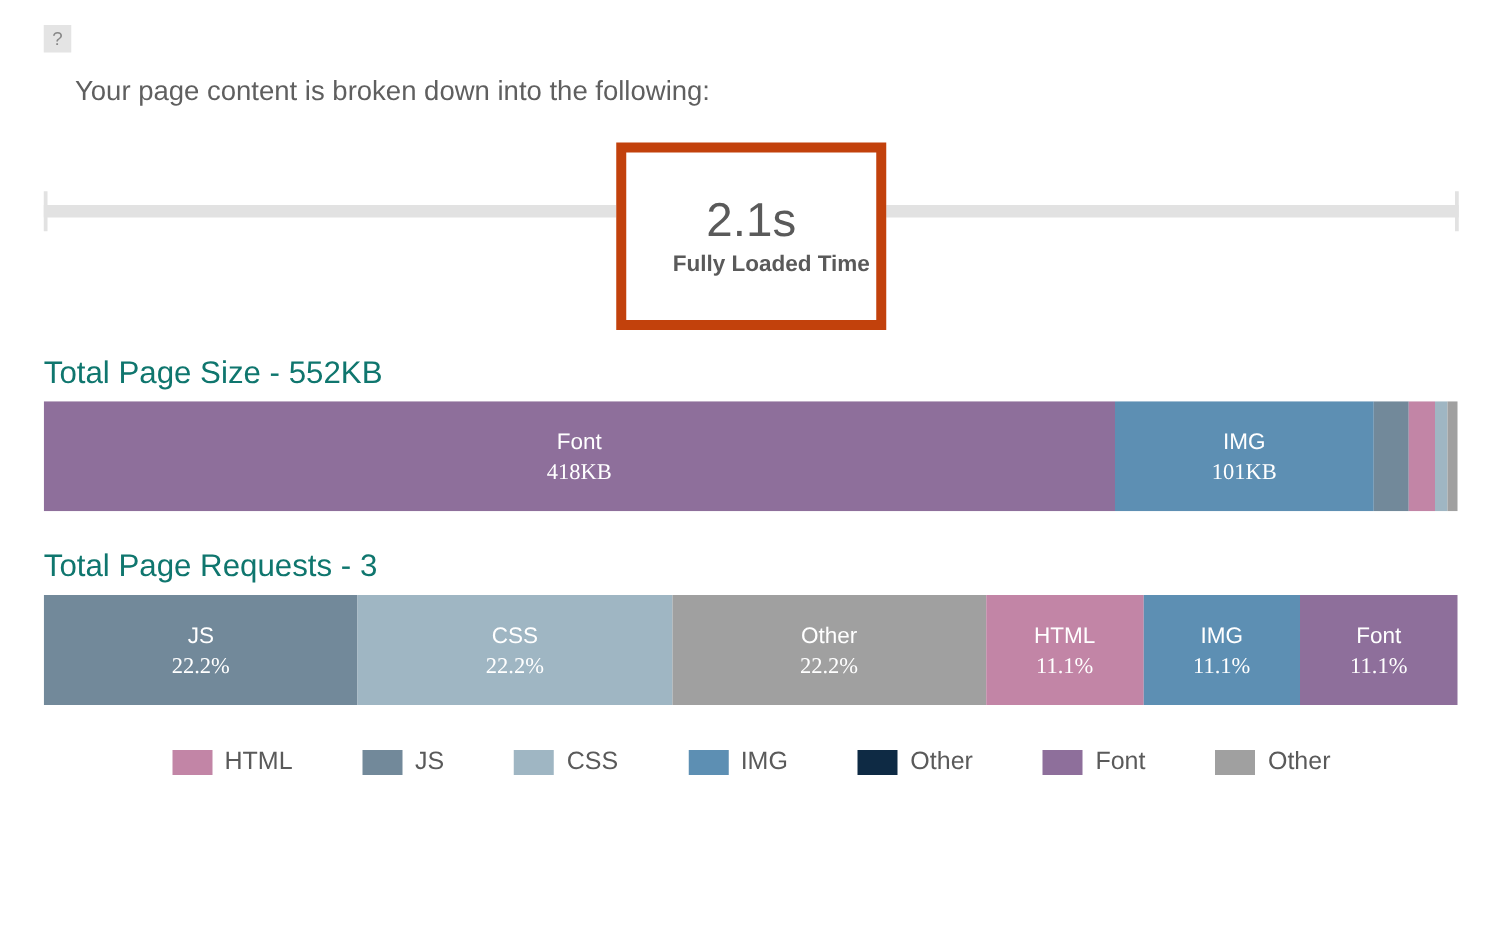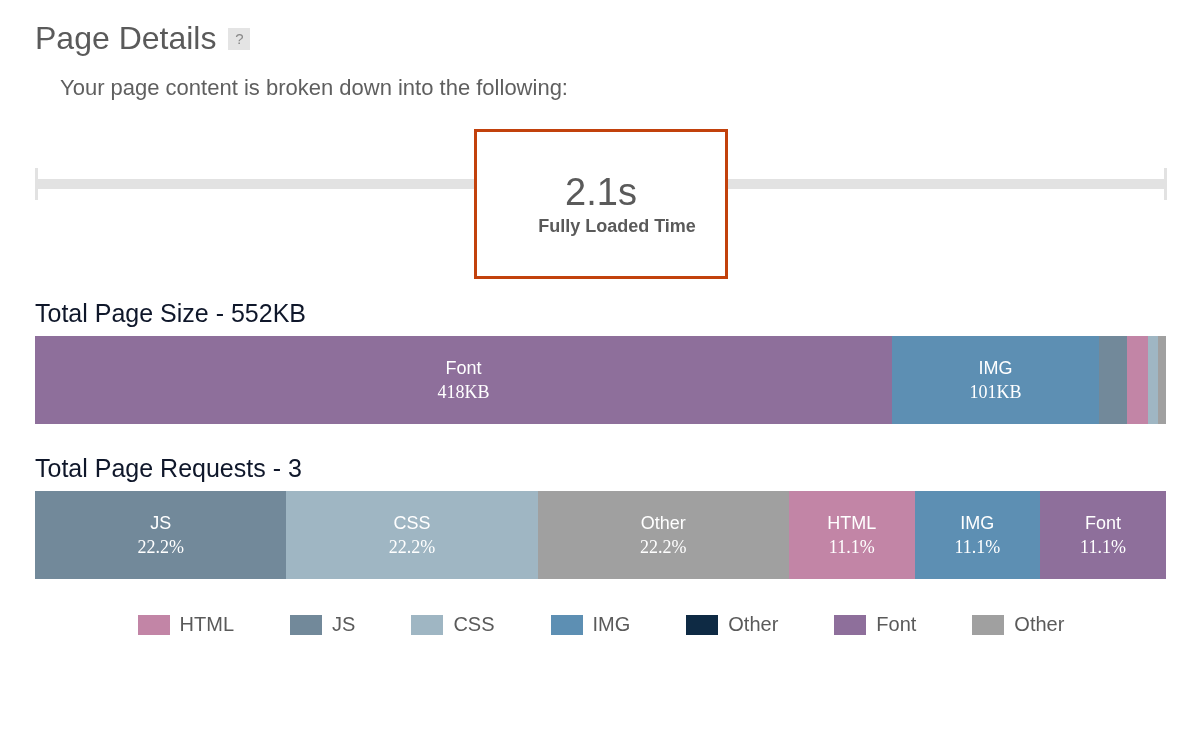--- a/index.html
+++ b/index.html
@@ -59,23 +59,23 @@
     background: #e2e2e2;
     top: -11px;
   }
   .timeline-bar::before { left: 0; }
   .timeline-bar::after { right: 0; }
   .load-box {
     position: absolute;
     left: 50%;
     transform: translateX(-50%);
     top: 0;
-    width: 254px;
+    width: 216px;
     height: 150px;
-    border: 3px solid #c2410c;
+    border: 8px solid #c2410c;
     background: #fff;
     display: flex;
     flex-direction: column;
     align-items: center;
     justify-content: center;
   }
   .load-time {
     font-size: 38px;
     font-weight: 500;
     color: #5a5a5a;
@@ -83,21 +83,21 @@
   }
   .load-label {
     font-size: 18px;
     font-weight: 700;
     color: #5a5a5a;
     margin-left: 32px;
   }
   .section-title {
     font-size: 25px;
     font-weight: 300;
-    color: #0f172a;
+    color: #0f766e;
     margin-top: 30px;
     margin-bottom: 8px;
   }
   .stack-bar {
     display: flex;
     width: 100%;
     height: 88px;
     overflow: hidden;
   }
   .seg {
@@ -121,21 +121,20 @@
     font-size: 20px;
     color: #5a5a5a;
   }
   .legend-item { display: flex; align-items: center; gap: 10px; }
   .swatch { width: 32px; height: 20px; display: inline-block; }
 </style>
 </head>
 <body>
 
 <h1 class="page-title">
-  <span>Page Details</span>
   <span class="help-icon">?</span>
 </h1>
 
 <p class="subtitle">Your page content is broken down into the following:</p>
 
 <div class="timeline-wrap">
   <div class="timeline-bar"></div>
   <div class="load-box">
     <div class="load-time">2.1s</div>
     <div class="load-label">Fully Loaded Time</div>

